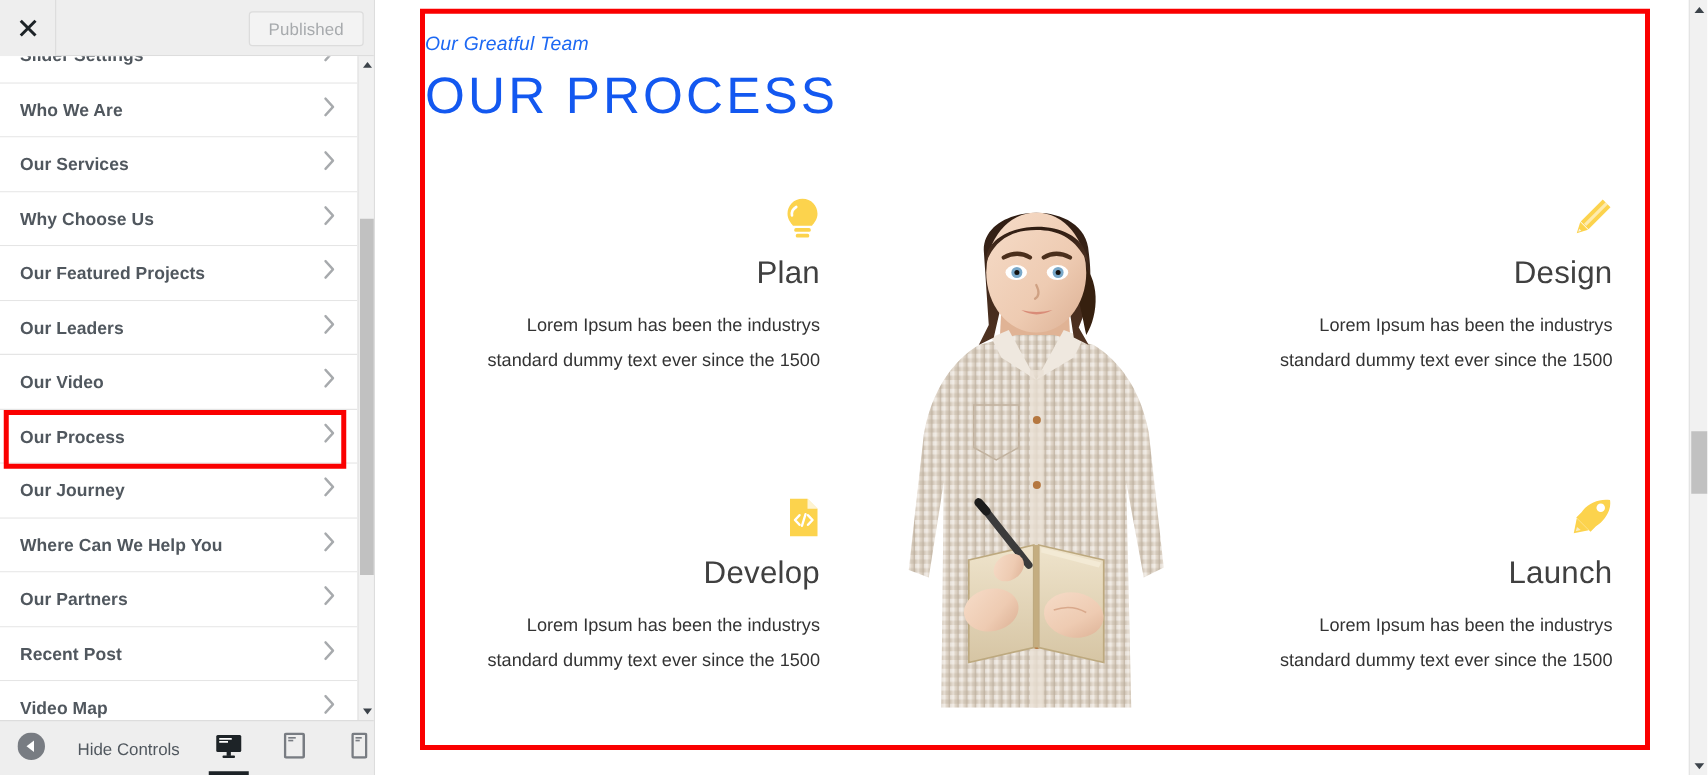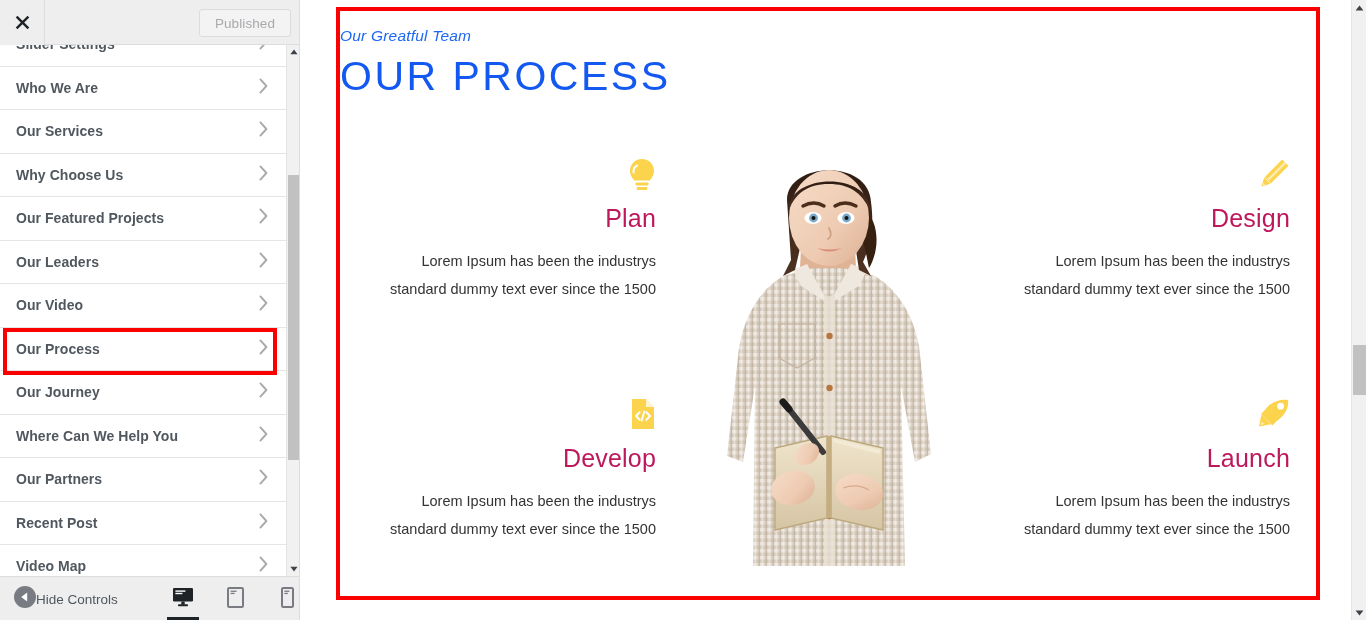--- a/index.html
+++ b/index.html
@@ -125,21 +125,21 @@
   #customizer-footer {
     position: absolute;
     left: 0; bottom: 0;
     width: 300px; height: 44px;
     background: #eeeeee;
     border-top: 1px solid #dddddd;
   }
   #hide-controls {
     position: absolute;
     left: 14px; top: 0; height: 44px;
-    display: flex; align-items: center; gap: 0;
+    display: flex; align-items: center; gap: 26px;
     cursor: pointer;
   }
   #hide-controls .hc-label {
     font-size: 13.5px;
     color: #50575e;
   }
   .device-btns {
     position: absolute;
     left: 170px; top: 0;
     height: 44px;
@@ -212,21 +212,21 @@
     height: 440px;
   }
 
   .feature {
     position: absolute;
     width: 290px;
   }
   .feature .f-icon { height: 40px; }
   .feature .f-title {
     font-size: 25px;
-    color: #be185d;
+    color: #404040;
     margin-top: 6px;
     letter-spacing: 0.2px;
   }
   .feature .f-desc {
     margin-top: 14px;
     font-size: 14.5px;
     color: #333333;
     line-height: 28px;
   }
   .feature.right-align { text-align: right; }

